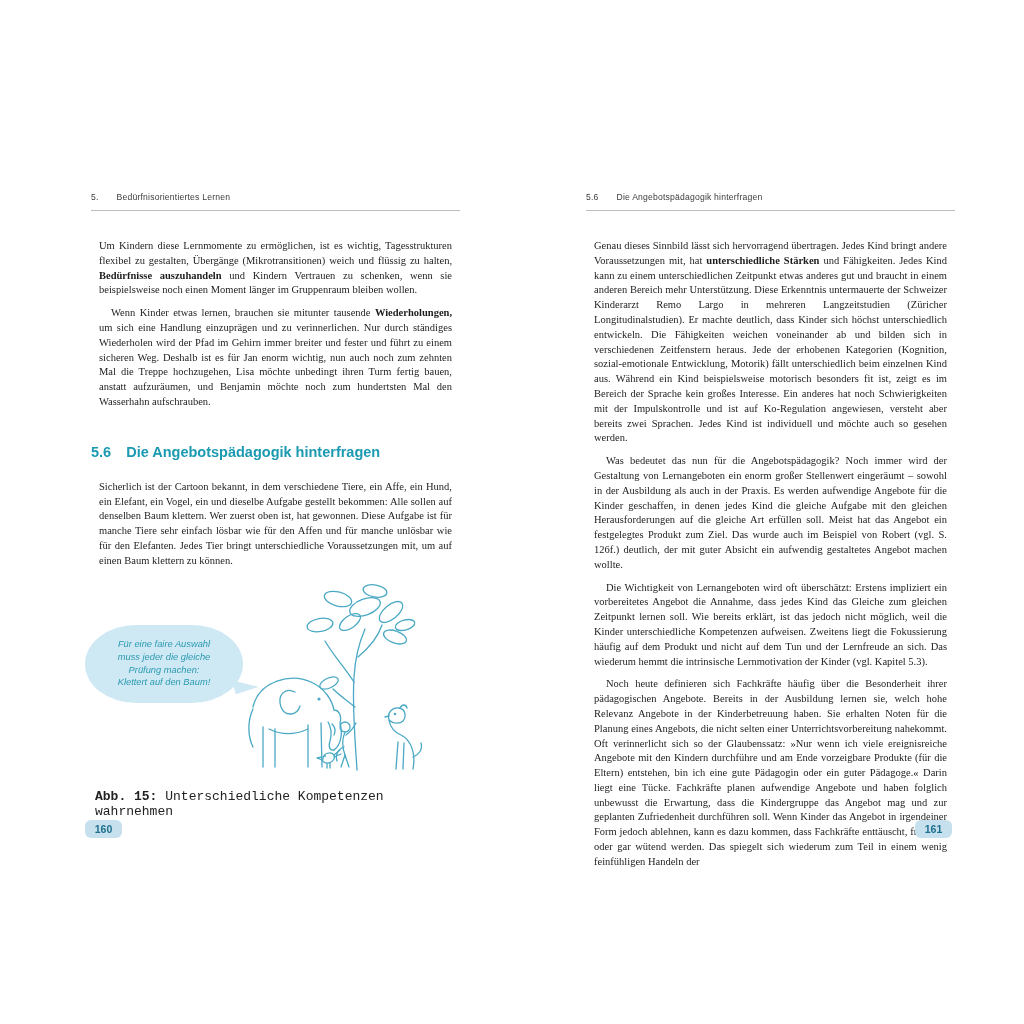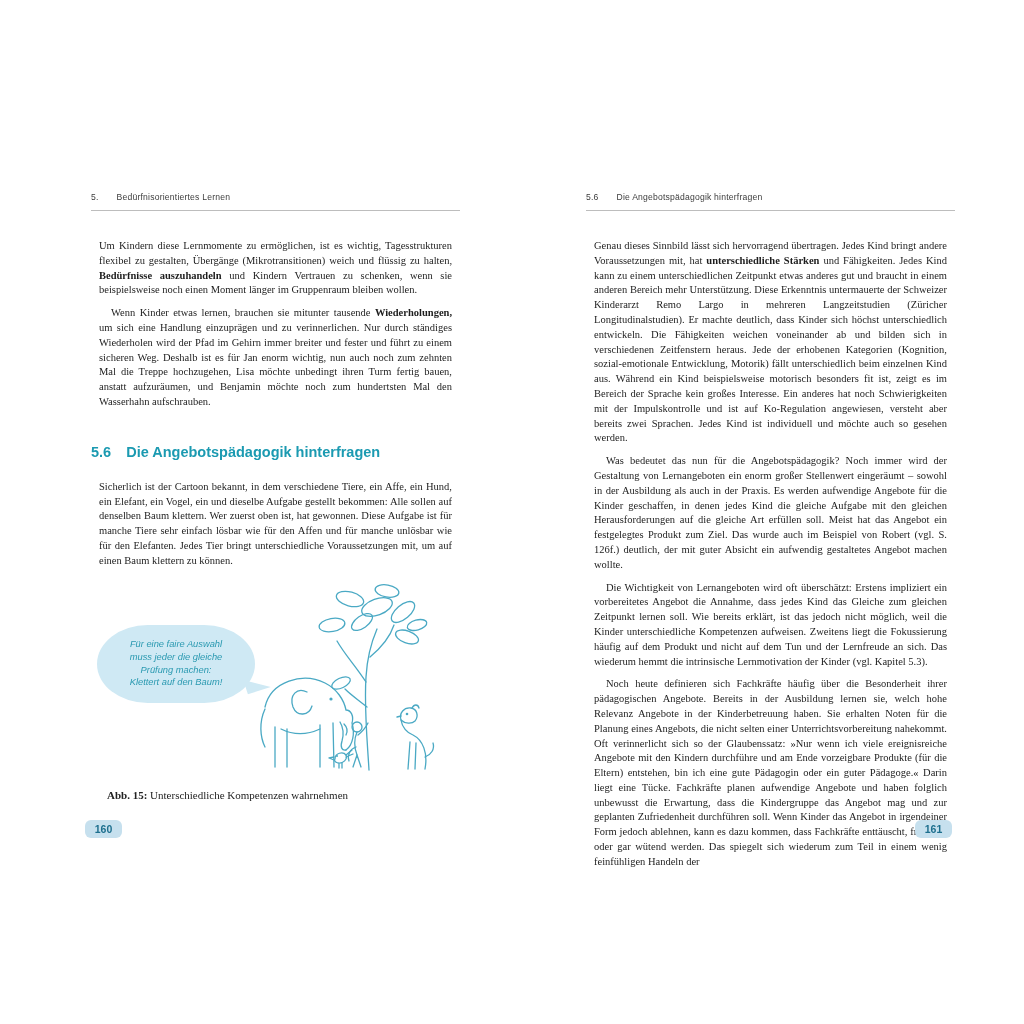--- a/index.html
+++ b/index.html
@@ -39,21 +39,21 @@
 
   .bubble{position:absolute;left:-10px;top:48px;width:158px;height:78px;
           background:var(--bubble-bg);border-radius:52px/40px;
           display:flex;align-items:center;justify-content:center;text-align:center;z-index:2;}
   .bubble::after{content:"";position:absolute;right:-14px;bottom:12px;width:0;height:0;
           border-top:15px solid transparent;border-left:24px solid var(--bubble-bg);
           transform:rotate(-18deg);}
   .bubble-text{font-family:"Liberation Sans", sans-serif;font-style:italic;
           font-size:9.3px;line-height:12.6px;color:var(--bubble-text);white-space:pre-line;}
 
-  figcaption{margin-top:12px;font-family:Liberation Serif, serif;font-size:11px;color:#222;}
+  figcaption{margin-top:12px;font-family:Liberation Mono, monospace;font-size:13px;color:#222;}
   figcaption b{font-weight:700;}
 
   .page-badge{position:absolute;top:820px;width:37px;height:18px;border-radius:6px;
           background:var(--badge-bg);color:var(--badge-text);
           font-family:"Liberation Sans", sans-serif;font-weight:700;font-size:10.5px;
           display:flex;align-items:center;justify-content:center;}
   .page-badge.left{left:85px;}
   .page-badge.right{left:915px;}
 </style>
 </head>
@@ -70,21 +70,21 @@
     <p class="body-para"><span>Um Kindern diese Lernmomente zu ermöglichen, ist es wichtig, Tagesstrukturen flexibel zu gestalten, Übergänge (Mikrotransitionen) weich und flüssig zu halten, </span><b>Bedürfnisse auszuhandeln</b><span> und Kindern Vertrauen zu schenken, wenn sie beispielsweise noch einen Moment länger im Gruppenraum bleiben wollen.</span></p>
     <p class="body-para indent"><span>Wenn Kinder etwas lernen, brauchen sie mitunter tausende </span><b>Wiederholungen,</b><span> um sich eine Handlung einzuprägen und zu verinnerlichen. Nur durch ständiges Wiederholen wird der Pfad im Gehirn immer breiter und fester und führt zu einem sicheren Weg. Deshalb ist es für Jan enorm wichtig, nun auch noch zum zehnten Mal die Treppe hochzugehen, Lisa möchte unbedingt ihren Turm fertig bauen, anstatt aufzuräumen, und Benjamin möchte noch zum hundertsten Mal den Wasserhahn aufschrauben.</span></p>
 
     <h2 class="section-heading">
       <span class="sh-num">5.6</span>
       <span class="sh-title">Die Angebotspädagogik hinterfragen</span>
     </h2>
 
     <p class="body-para"><span>Sicherlich ist der Cartoon bekannt, in dem verschiedene Tiere, ein Affe, ein Hund, ein Elefant, ein Vogel, ein und dieselbe Aufgabe gestellt bekommen: Alle sollen auf denselben Baum klettern. Wer zuerst oben ist, hat gewonnen. Diese Aufgabe ist für manche Tiere sehr einfach lösbar wie für den Affen und für manche unlösbar wie für den Elefanten. Jedes Tier bringt unterschiedliche Voraussetzungen mit, um auf einen Baum klettern zu können.</span></p>
 
-    <figure class="figure" style="margin:8px 0 0 16px;">
+    <figure class="figure" style="margin:8px 0 0 4px;">
       <div class="bubble">
         <span class="bubble-text">Für eine faire Auswahl
 muss jeder die gleiche
 Prüfung machen:
 Klettert auf den Baum!</span>
       </div>
 
       <svg class="illu" viewBox="0 0 369 195" aria-hidden="true">
 
         <g>

